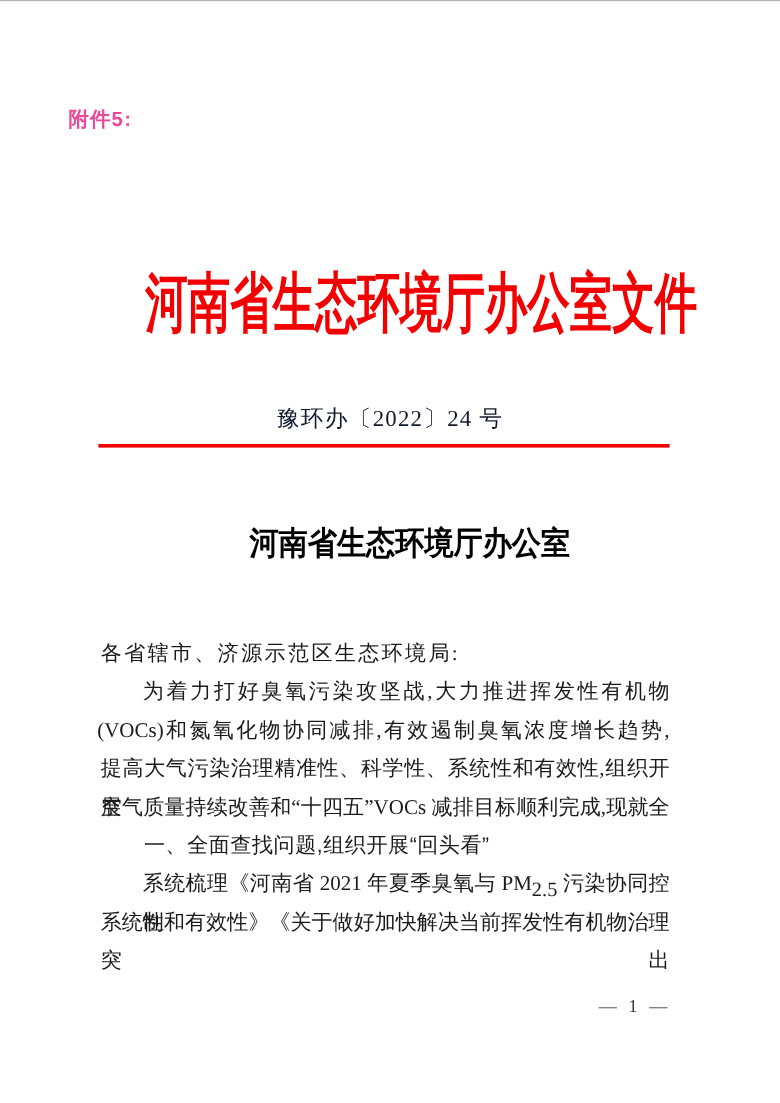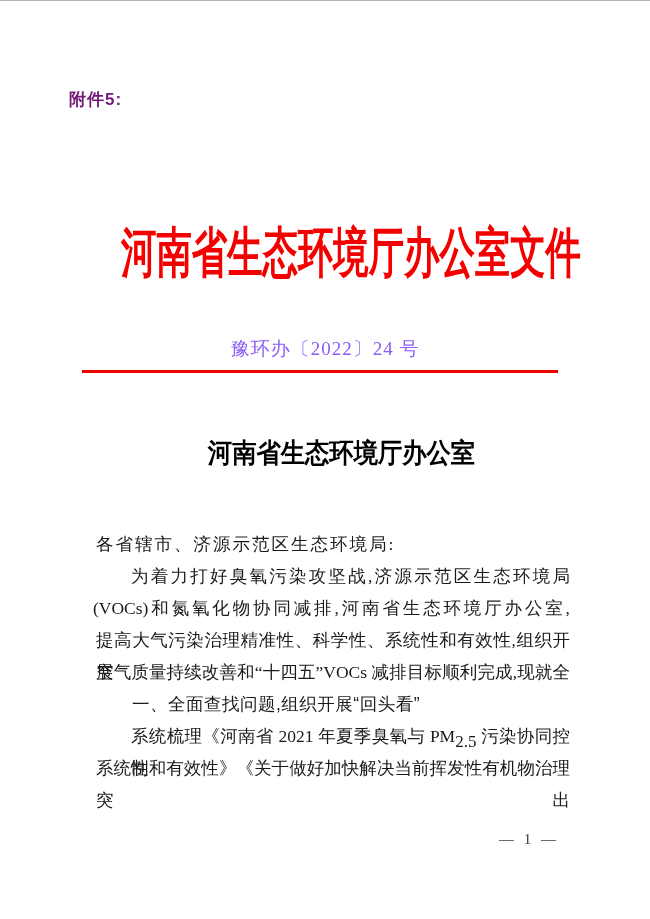--- a/index.html
+++ b/index.html
@@ -9,51 +9,50 @@
     background:#ffffff;
     border-top:1.5px solid #b5b5b5;
     overflow:hidden;
     font-family:"Liberation Serif","DejaVu Serif",serif;
     color:#1a1a1a;
     box-sizing:border-box;
   }
   .attachment{
     position:absolute;left:57px;top:87px;
     font-family:"Liberation Sans","DejaVu Sans",sans-serif;
-    font-weight:bold;font-size:17px;color:#701a75;letter-spacing:1px;
+    font-weight:bold;font-size:17px;color:#ec4899;letter-spacing:1px;
     white-space:nowrap;
-    margin-left:12px;
   }
   .agency-header{
     position:absolute;top:224px;left:0;width:633px;
     text-align:center;line-height:1.05;
   }
   .agency-header span{
     display:inline-block;white-space:nowrap;
     font-size:54px;font-weight:bold;color:#f30000;
     transform:scaleX(0.655);transform-origin:50% 50%;
   }
   .doc-number{
     position:absolute;top:335px;left:0;width:650px;
-    text-align:center;font-size:19px;color:#8b5cf6;letter-spacing:1px;
+    text-align:center;font-size:19px;color:#0f172a;letter-spacing:1px;
     white-space:nowrap;
   }
   .red-divider{
     position:absolute;left:82px;top:369px;width:476px;height:2.5px;
     background:#f30000;
   }
   .doc-title{
     position:absolute;top:434px;left:0;width:650px;
     text-align:center;color:#000;font-weight:bold;padding-left:16px;
   }
   .doc-title .t1,.doc-title .t2{display:block;line-height:36px;white-space:nowrap;}
   .doc-title .t1 span{display:inline-block;font-size:27px;transform:scaleX(0.90);transform-origin:50% 50%;}
   .doc-title .t2 span{display:inline-block;font-size:30px;transform:scaleX(0.79);transform-origin:50% 50%;}
   .body-text{
-    position:absolute;left:96px;top:527px;width:474px;
+    position:absolute;left:84px;top:527px;width:474px;
     font-size:17.5px;line-height:32px;color:#1a1a1a;
   }
   .b-line{height:32px;overflow:visible;white-space:nowrap;}
   .b-line.j{white-space:normal;text-align:justify;text-align-last:justify;}
   .b-line.ind{padding-left:35px;}
   .b-line.salut{letter-spacing:2px;}
   .b-line.paren{text-indent:-3px;}
   .b-line.heading{
     font-family:"Liberation Sans","DejaVu Sans",sans-serif;
     font-weight:normal;letter-spacing:0.5px;padding-left:36px;
@@ -82,22 +81,22 @@
   <div class="red-divider"></div>
 
   <div class="doc-title">
     <span class="t1">
       <span>河南省生态环境厅办公室</span>
     </span>
   </div>
 
   <div class="body-text">
     <div class="b-line salut">各省辖市、济源示范区生态环境局:</div>
-    <div class="b-line j ind">为着力打好臭氧污染攻坚战,济源示范区生态环境局</div>
-    <div class="b-line j paren">(VOCs)和氮氧化物协同减排,河南省生态环境厅办公室,</div>
+    <div class="b-line j ind">为着力打好臭氧污染攻坚战,大力推进挥发性有机物</div>
+    <div class="b-line j paren">(VOCs)和氮氧化物协同减排,有效遏制臭氧浓度增长趋势,</div>
     <div class="b-line j">提高大气污染治理精准性、科学性、系统性和有效性,组织开展</div>
     <div class="b-line j">空气质量持续改善和“十四五”VOCs 减排目标顺利完成,现就全</div>
     <div class="b-line heading">一、全面查找问题,组织开展“回头看”</div>
     <div class="b-line j ind">
       <span>系统梳理《河南省 2021 年夏季臭氧与 PM</span><sub class="pm">2.5</sub><span> 污染协同控制</span>
     </div>
     <div class="b-line j">系统性和有效性》《关于做好加快解决当前挥发性有机物治理突出</div>
   </div>
 
   <div class="page-number">— 1 —</div>

